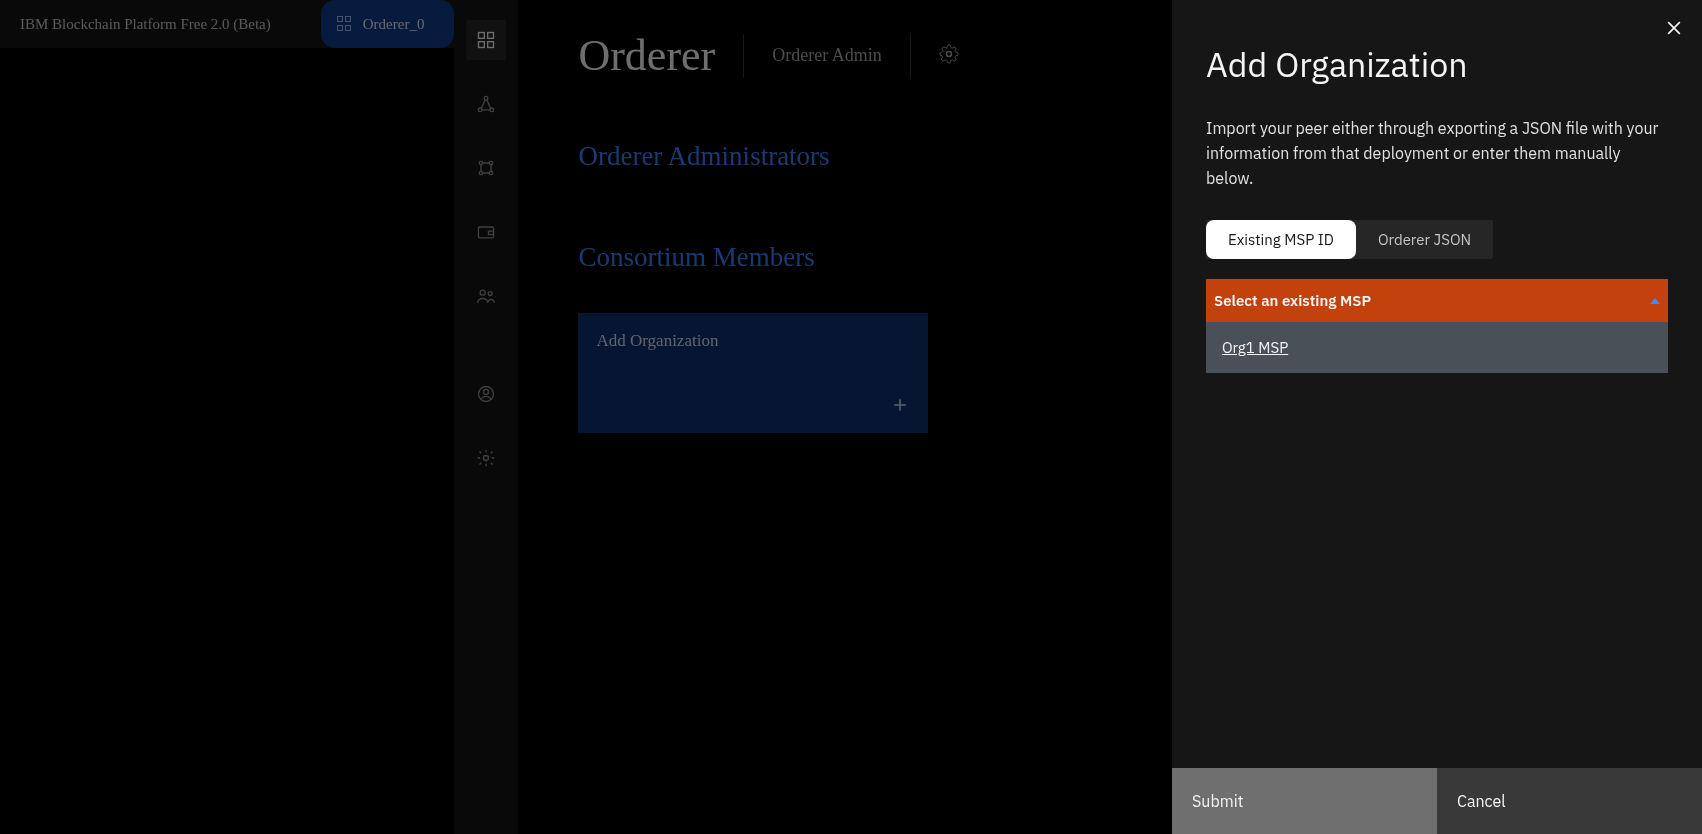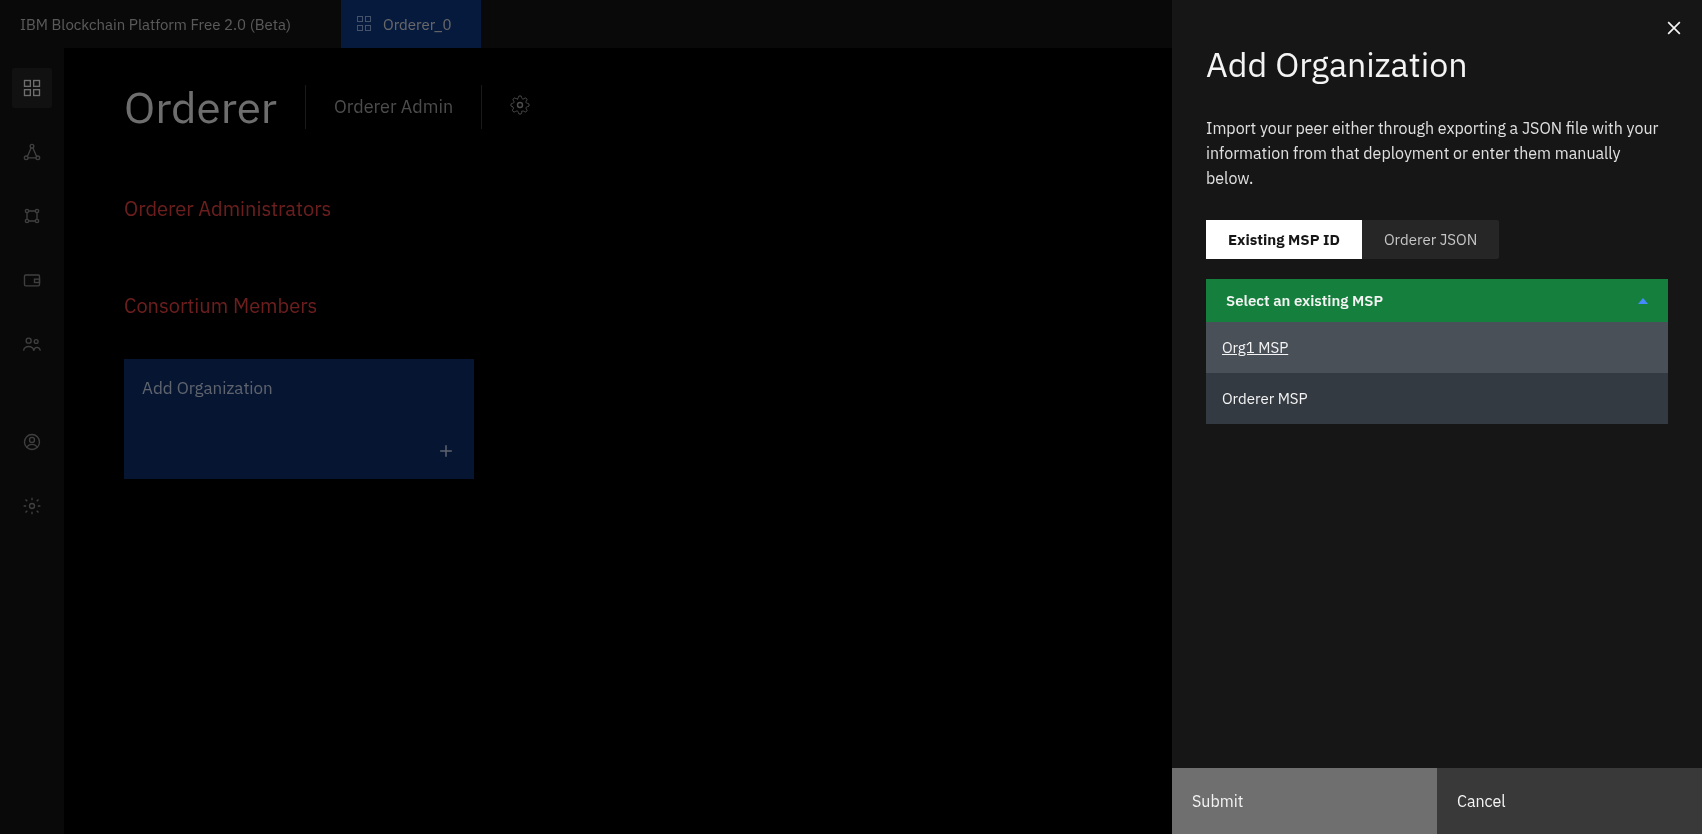--- a/index.html
+++ b/index.html
@@ -11,21 +11,22 @@
     color: #f4f4f4;
     overflow: hidden;
     position: relative;
   }
 
   
   .app-root {
     position: absolute;
     inset: 0;
     display: flex;
-    flex-direction: column;
+    flex-direction: row;
+    font-family: Liberation Serif, serif;
   }
 
   
   .top-bar {
     height: 48px;
     display: flex;
     align-items: stretch;
     background: #161616;
     color: #c6c6c6;
     font-size: 15px;
@@ -36,20 +37,21 @@
     align-items: center;
   }
   .top-tab {
     background: #0f3a8a;
     color: #e6e6e6;
     display: flex;
     align-items: center;
     padding: 0 30px 0 16px;
     gap: 10px;
     margin-left: 30px;
+    border-radius: 14px;
   }
   .top-tab .grid-mini {
     display: inline-flex;
     flex-wrap: wrap;
     width: 16px;
     height: 16px;
     gap: 2px;
   }
   .top-tab .grid-mini span {
     width: 6px; height: 6px;
@@ -114,23 +116,23 @@
   .page-sub {
     font-size: 18px;
     color: #a8a8a8;
   }
   .gear-btn {
     color: #a8a8a8;
   }
   .gear-btn svg { width: 20px; height: 20px; }
 
   .section-title {
-    font-size: 20px;
+    font-size: 27px;
     font-weight: 400;
-    color: #ef4444;
+    color: #3b82f6;
     margin-bottom: 40px;
     margin-top: 46px;
   }
   .section-block {
     margin-bottom: 70px;
     position: relative;
   }
 
   .view-toggle {
     position: absolute;
@@ -229,32 +231,31 @@
   }
   .toggle-tabs .tt {
     padding: 10px 22px;
     font-size: 15px;
     color: #c6c6c6;
     cursor: pointer;
   }
   .toggle-tabs .tt.active {
     background: #ffffff;
     color: #161616;
-    border-radius: 0;
-    font-weight: bold;
+    border-radius: 8px;
   }
 
   .dropdown-wrap {
     margin-top: 20px;
     position: relative;
     width: 100%;
   }
   .dropdown-header {
-    background: #15803d;
-    padding: 12px 20px;
+    background: #c2410c;
+    padding: 12px 8px;
     display: flex;
     align-items: center;
     justify-content: space-between;
     cursor: pointer;
     font-size: 15px;
     font-weight: 600;
   }
   .dropdown-header .chev {
     width: 0; height: 0;
     border-left: 5px solid transparent;
@@ -439,21 +440,20 @@
       <div class="tt">Orderer JSON</div>
     </div>
 
     <div class="dropdown-wrap">
       <div class="dropdown-header">
         <span>Select an existing MSP</span>
         <span class="chev"></span>
       </div>
       <div class="dropdown-list">
         <div class="dd-item hovered">Org1 MSP</div>
-        <div class="dd-item">Orderer MSP</div>
       </div>
     </div>
   </div>
 
   <div class="panel-footer">
     <div class="pf-btn pf-submit">Submit</div>
     <div class="pf-btn pf-cancel">Cancel</div>
   </div>
 </div>
 

